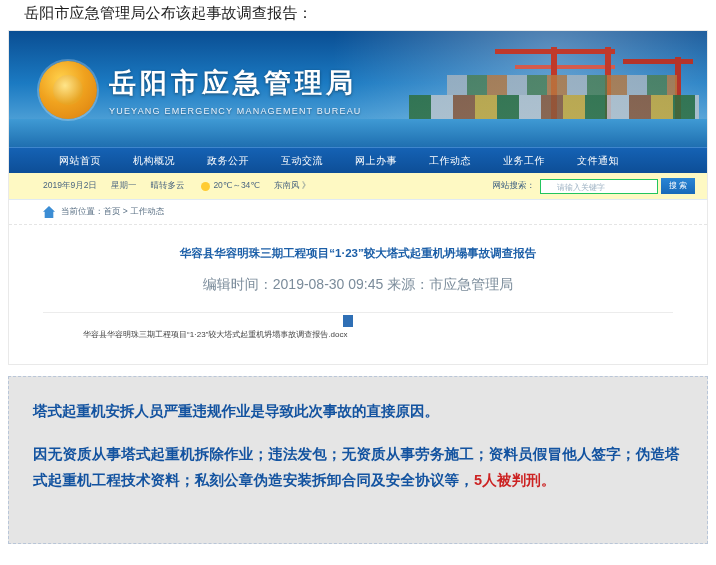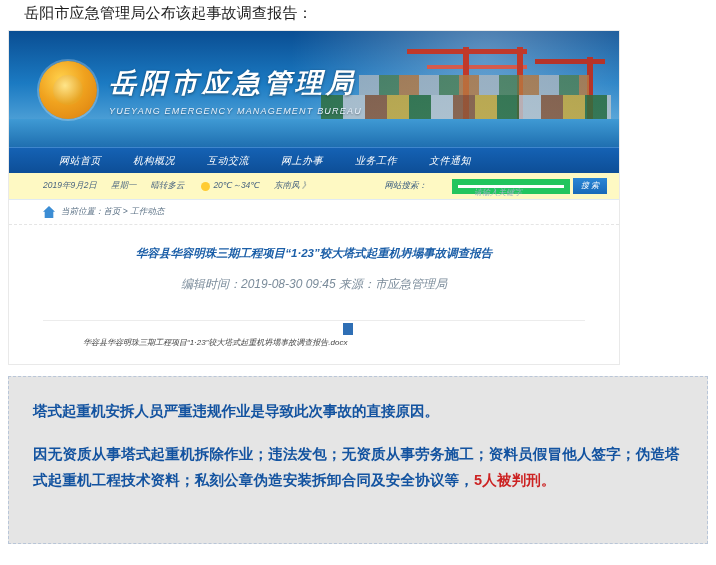--- a/index.html
+++ b/index.html
@@ -25,27 +25,26 @@
     top: 4px;
     font-size: 15px;
     color: #1a1a1a;
     letter-spacing: 0.2px;
   }
   
   .screenshot {
     position: absolute;
     left: 8px;
     top: 30px;
-    width: 612px;
+    width: 700px;
     height: 335px;
     background: #ffffff;
     overflow: hidden;
     border: 1px solid #e9e9e9;
     box-sizing: border-box;
-    font-style: italic;
   }
   
   .banner {
     position: relative;
     height: 116px;
     width: 100%;
     background: linear-gradient(180deg, #0d5fa8 0%, #1274c0 35%, #2d8fd2 70%, #58aee0 100%);
     overflow: hidden;
   }
   .banner .sky {
@@ -177,28 +176,27 @@
   .searchbox {
     margin-left: auto;
     display: flex;
     align-items: center;
   }
   .searchbox .lbl { font-size: 8.5px; color: #3b5e80; margin-right: 5px; }
   .searchbox .field {
     width: 118px;
     height: 15px;
     background: #ffffff;
-    border: 6px solid #22c55e;
+    border: 1px solid #22c55e;
     font-size: 8px;
     color: #9fb3c4;
     line-height: 15px;
     padding-left: 16px;
     position: relative;
     box-sizing: border-box;
-    margin-left: 20px;
   }
   .searchbox .btn {
     width: 34px; height: 16px;
     background: linear-gradient(180deg, #2a86d6 0%, #1769b8 100%);
     color: #fff;
     font-size: 8px;
     text-align: center;
     line-height: 16px;
     margin-left: 3px;
   }
@@ -225,23 +223,23 @@
     text-align: center;
   }
   .article-title {
     color: #1c5fa8;
     font-size: 11.5px;
     font-weight: bold;
     line-height: 1.5;
   }
   .article-meta {
     margin-top: 14px;
-    font-size: 12px;
+    font-size: 14px;
     color: #7b8c9b;
-    padding-bottom: 27px;
+    padding-bottom: 18px;
     border-bottom: 1px solid #ececec;
   }
   .attachment {
     margin-top: 16px;
     text-align: left;
     padding-left: 40px;
     font-size: 8px;
     color: #444;
     position: relative;
   }
@@ -303,22 +301,24 @@
       <div class="emblem"></div>
       <div class="banner-title-wrap">
         <div class="banner-title">岳阳市应急管理局</div>
         <div class="banner-subtitle">YUEYANG EMERGENCY MANAGEMENT BUREAU</div>
       </div>
     </div>
 
     <div class="navbar">
       <div class="nav-item">网站首页</div>
       <div class="nav-item">机构概况</div>
+      <div class="nav-item">政务公开</div>
       <div class="nav-item">互动交流</div>
       <div class="nav-item">网上办事</div>
+      <div class="nav-item">工作动态</div>
       <div class="nav-item">业务工作</div>
       <div class="nav-item">文件通知</div>
     </div>
 
     <div class="infobar">
       <span class="seg">2019年9月2日</span>
       <span class="seg">星期一</span>
       <span class="seg">晴转多云</span>
       <span class="sun-dot"></span>
       <span class="seg">20℃～34℃</span>

